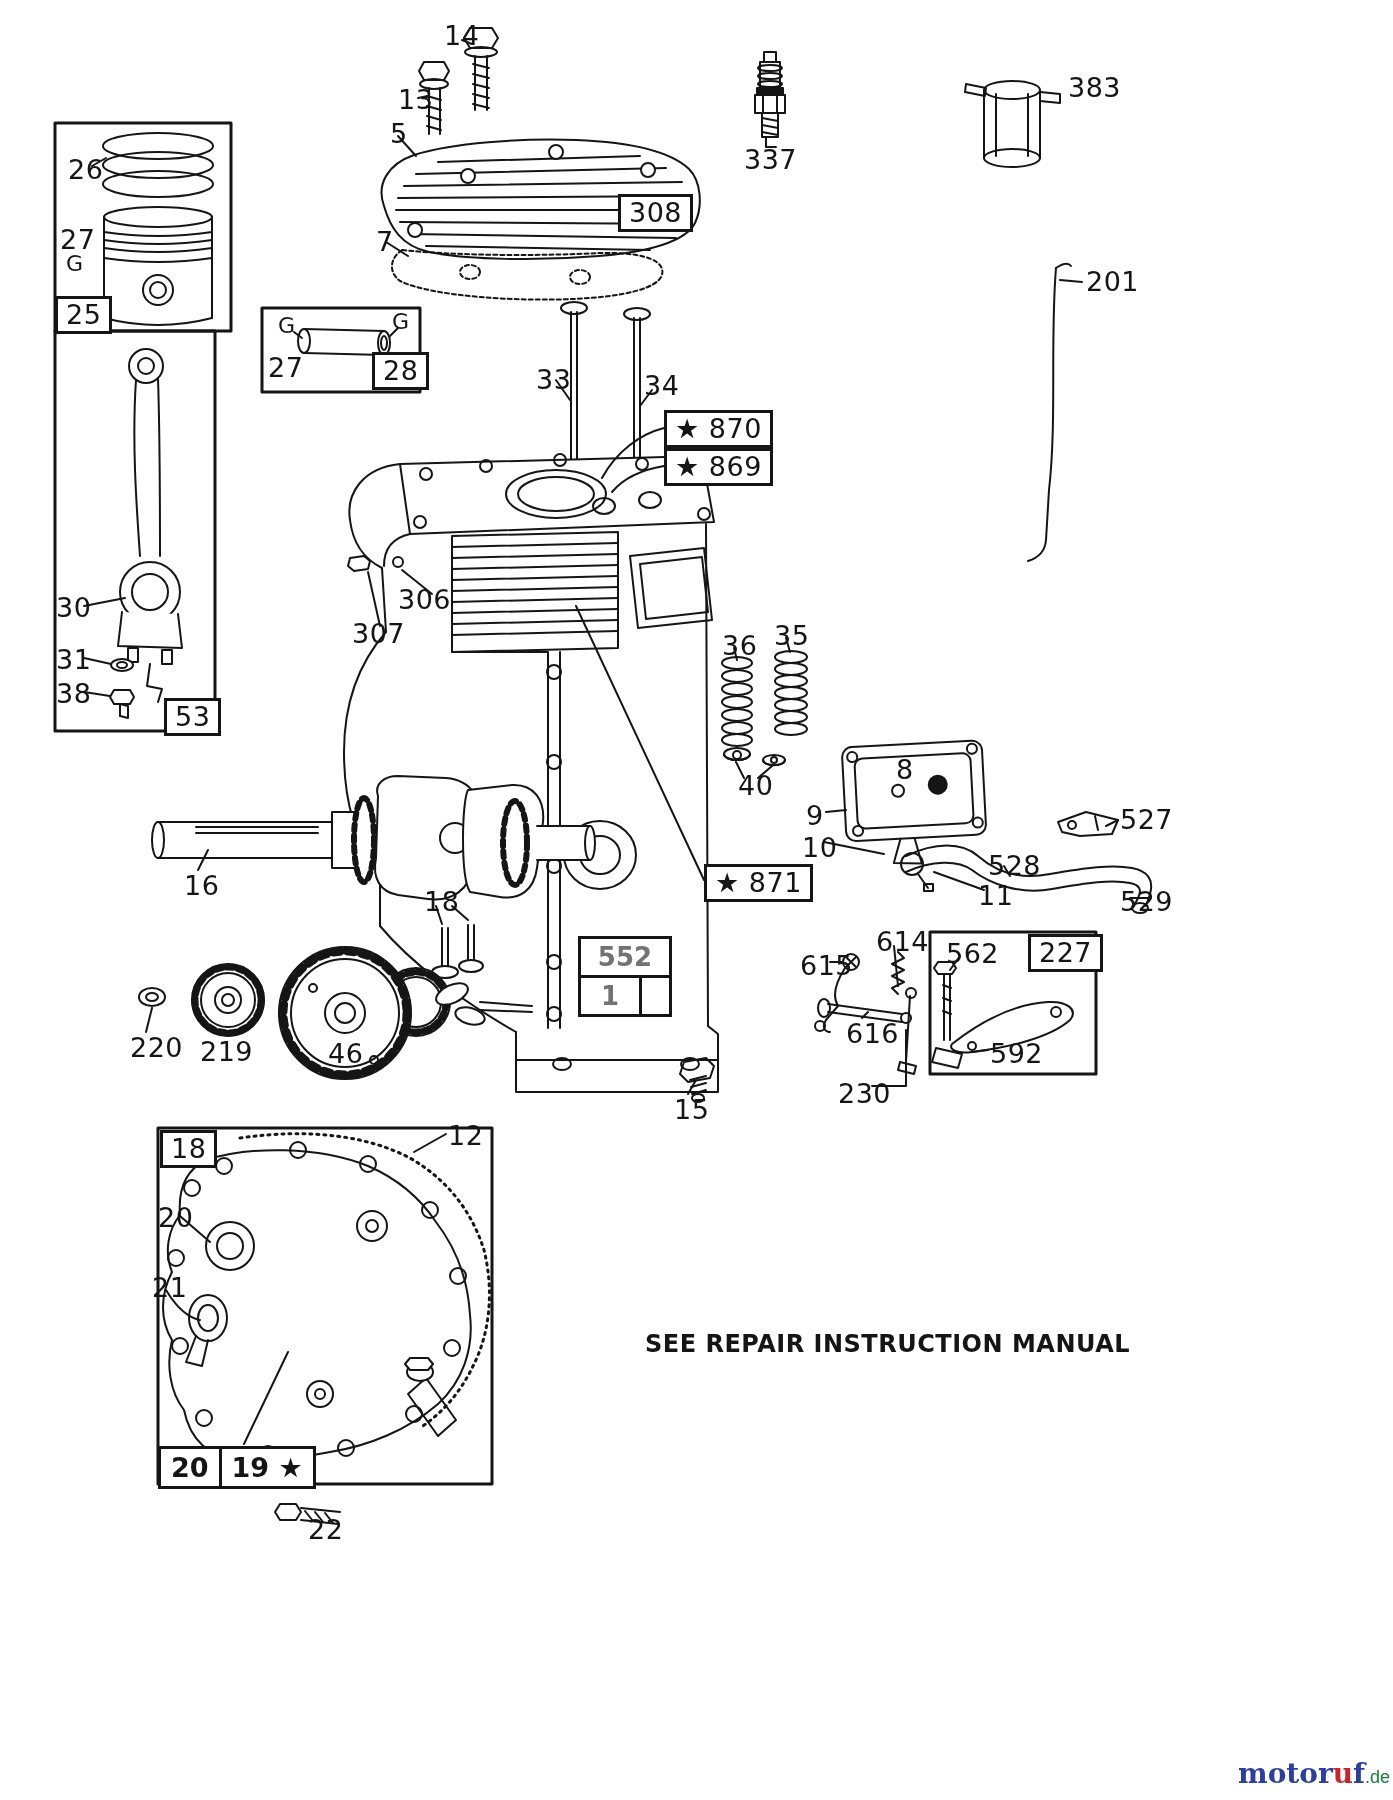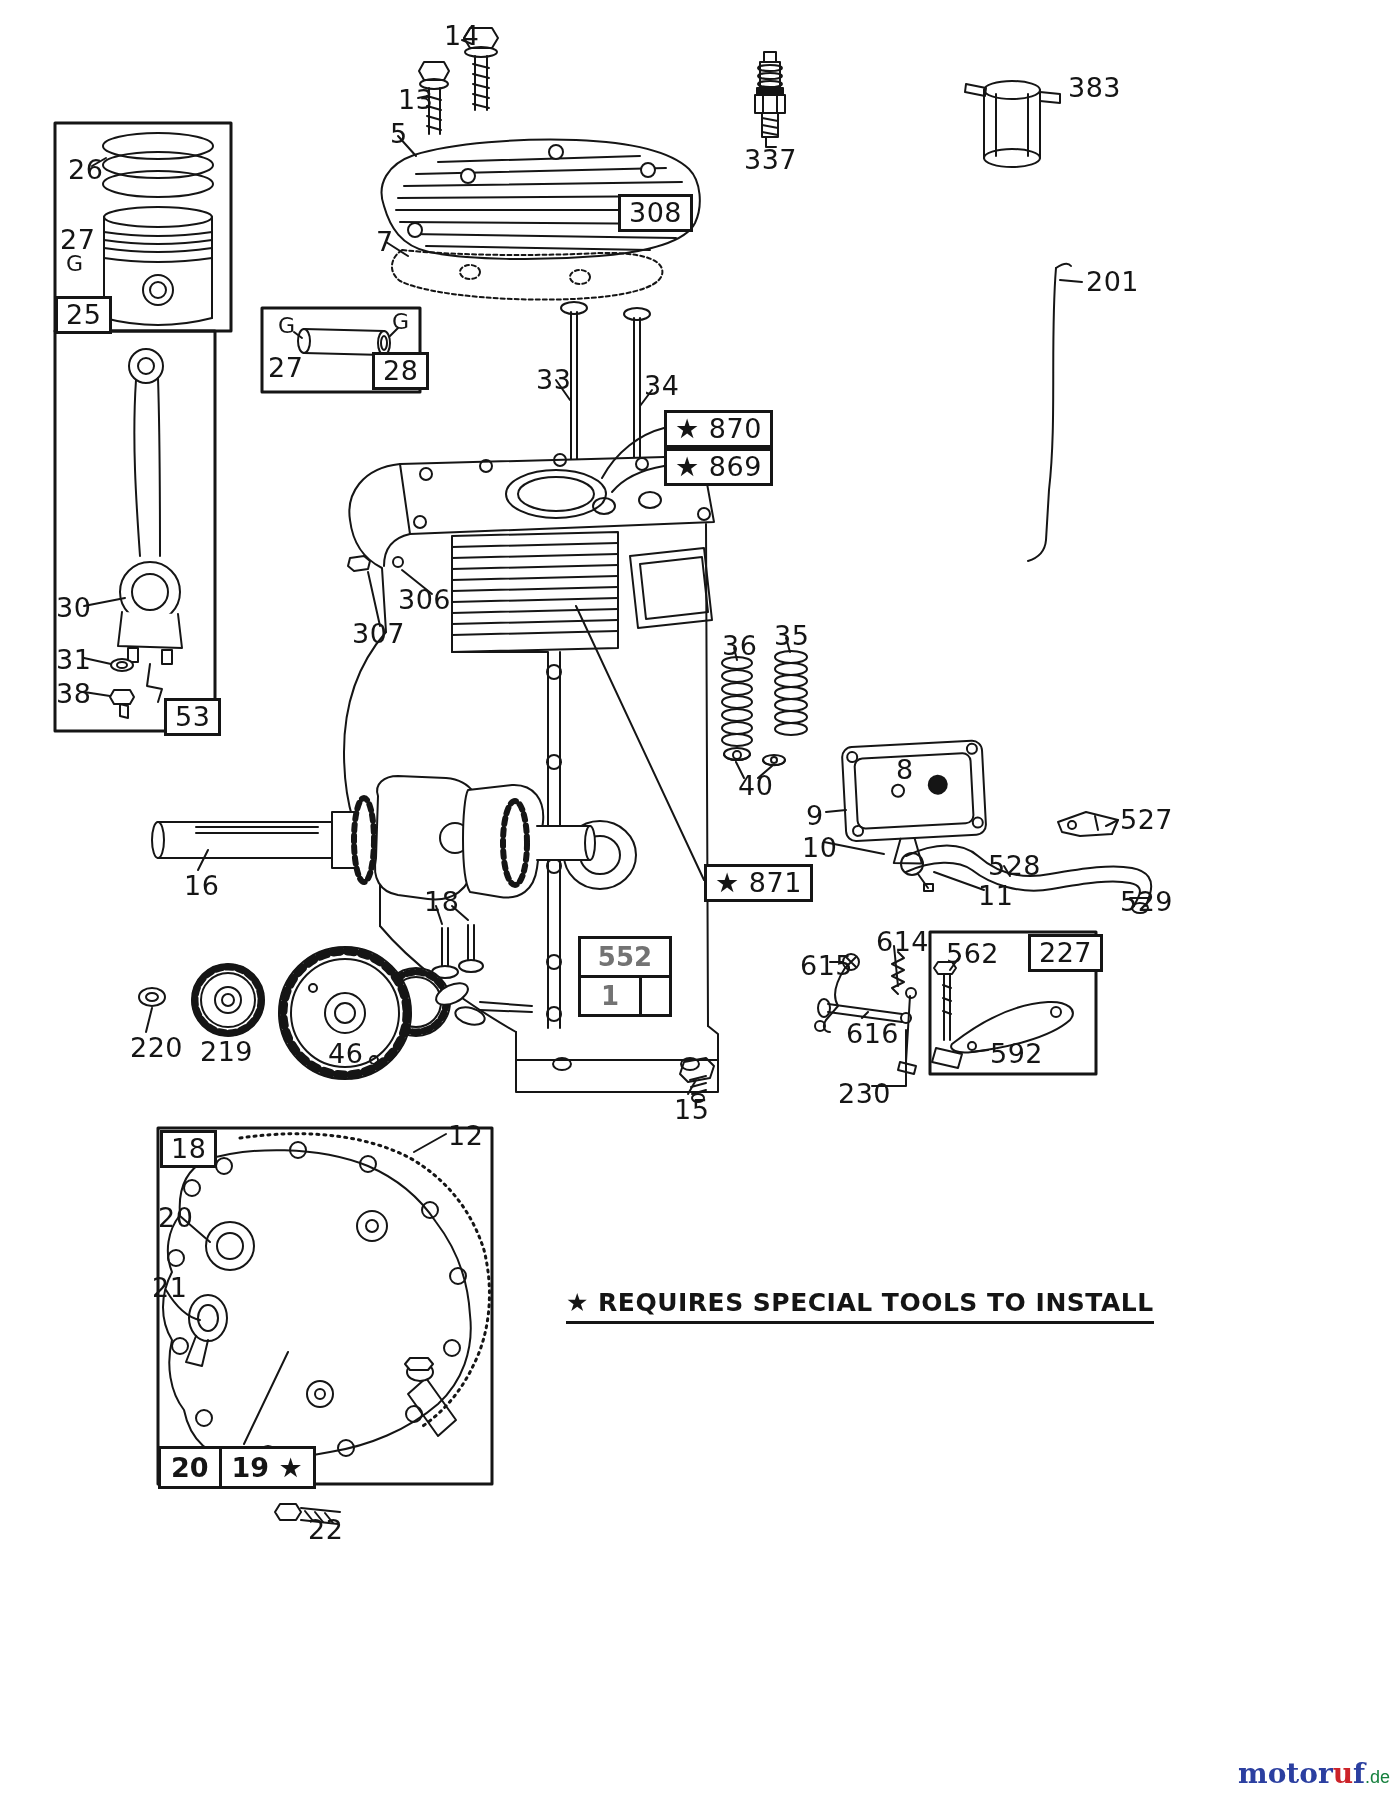--- a/index.html
+++ b/index.html
@@ -453,19 +453,19 @@
     <span class="cell1">1</span>
     <span class="div"></span>
   </div>
 </div>
 
 <div class="cornerbox">
   <span class="c">20</span>
   <span class="c">19 ★</span>
 </div>
 
-<div class="note1">★ REQUIRES SPECIAL TOOLS TO INSTALL</div>
+<div class="note2">SEE REPAIR INSTRUCTION MANUAL</div>
 
 <div class="watermark">
   <span class="b">motor</span><span class="r">u</span><span class="b">f</span><span class="suf">.de</span>
 </div>
 
 </div>
 
 </body></html>

